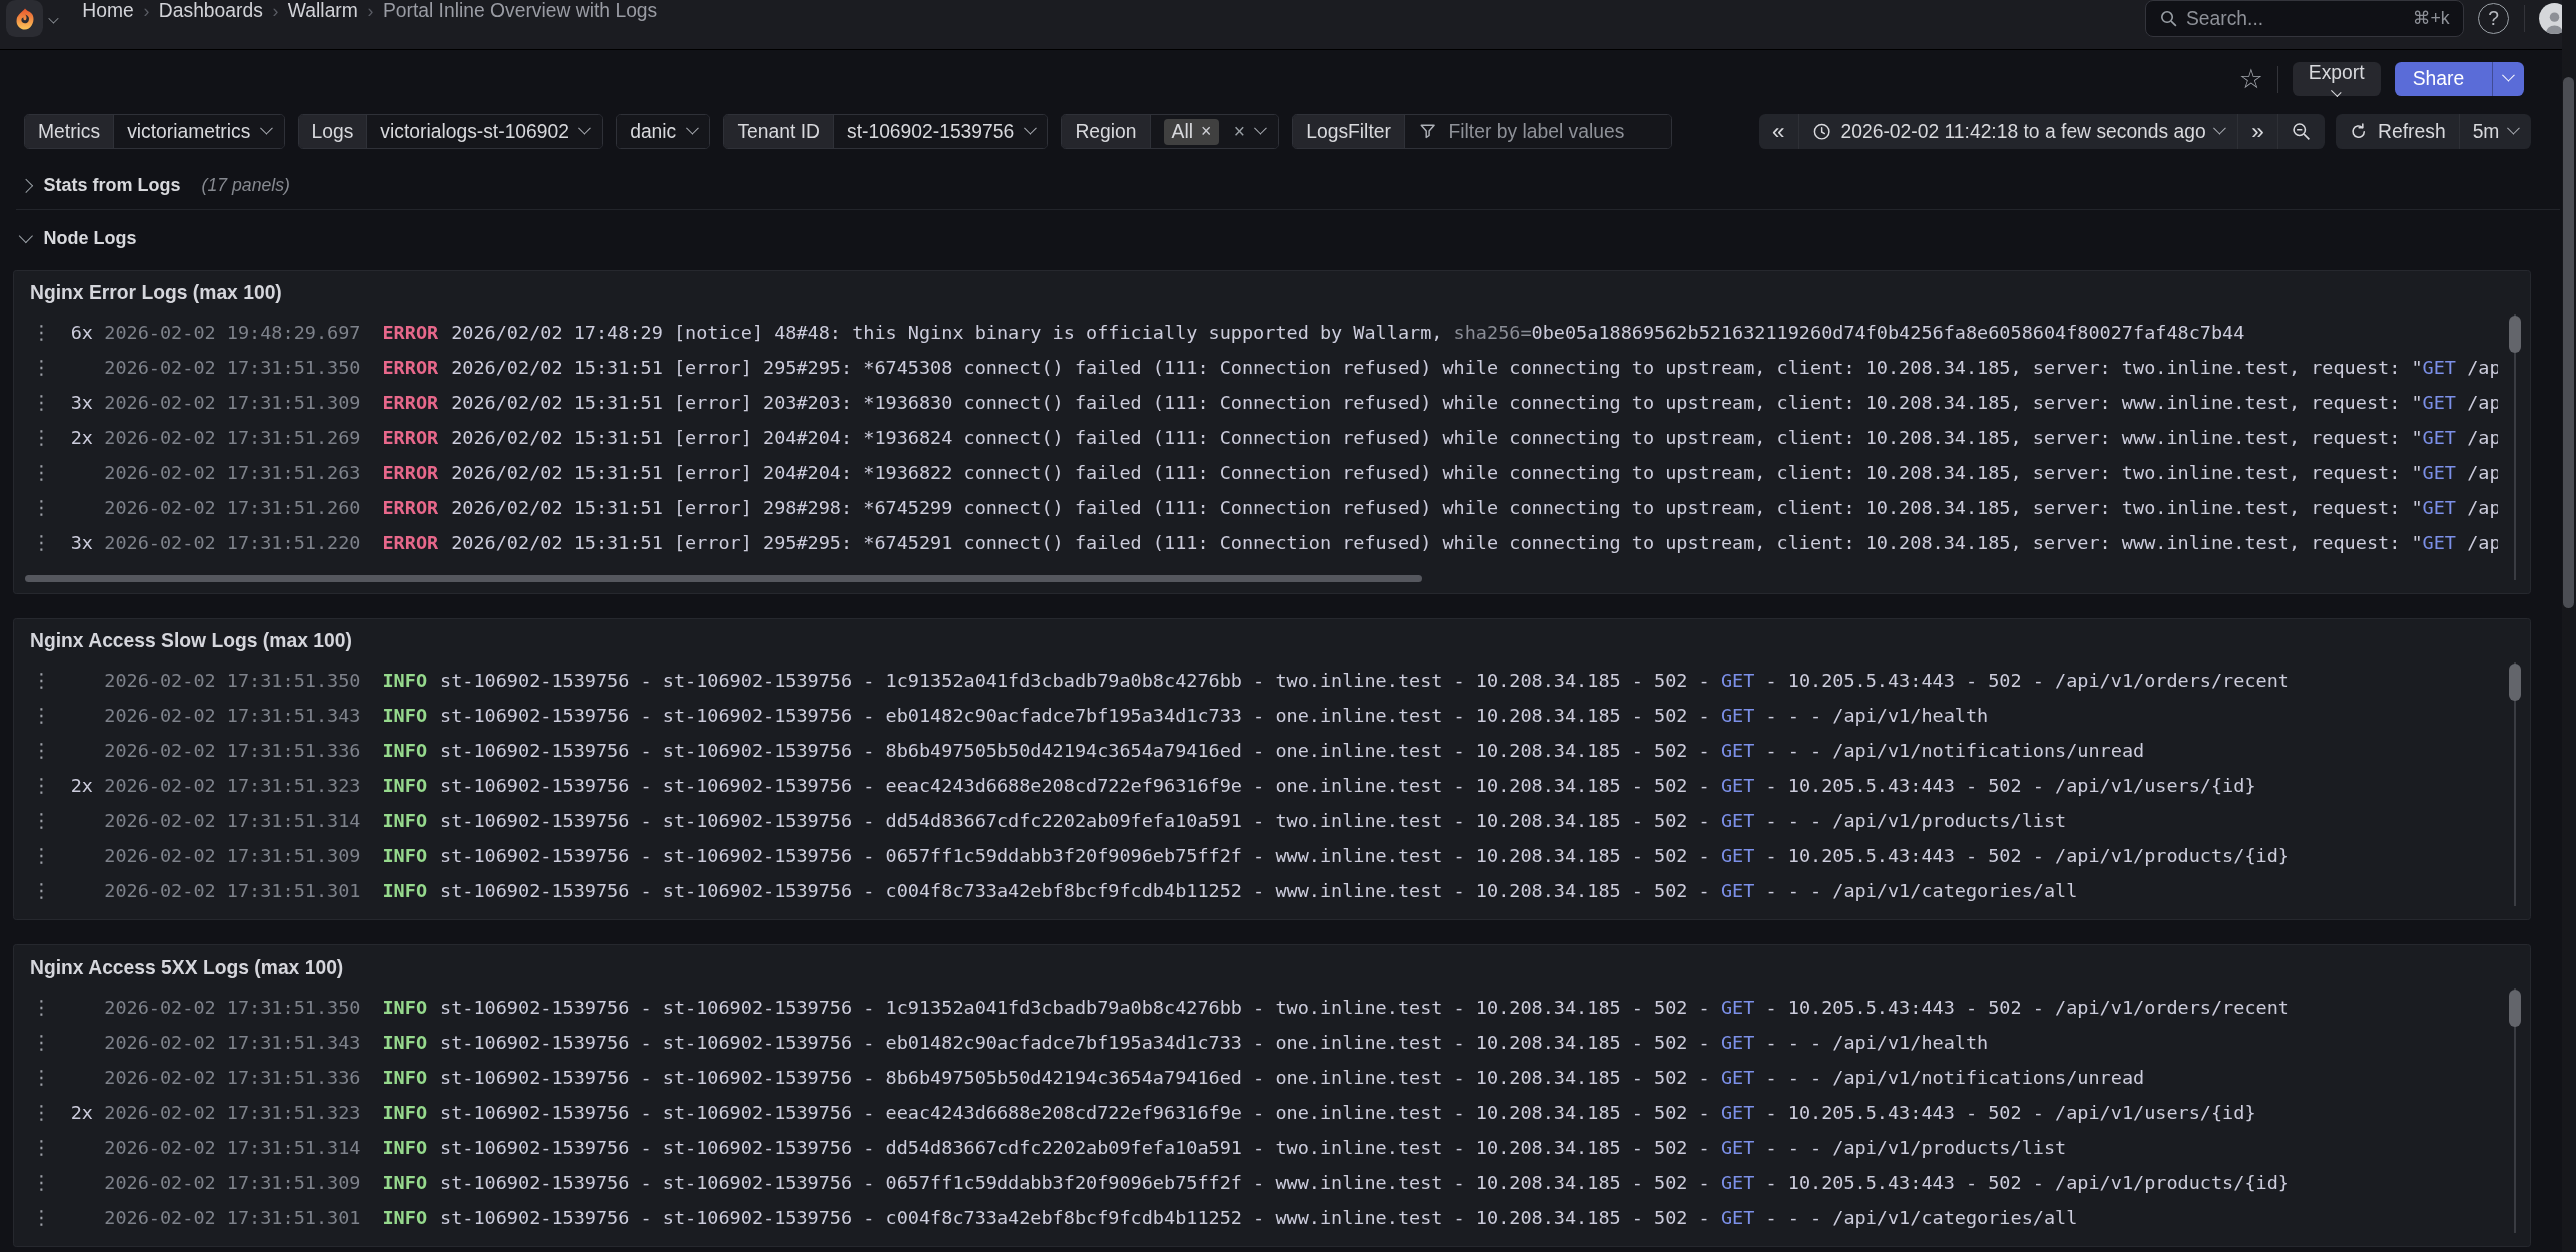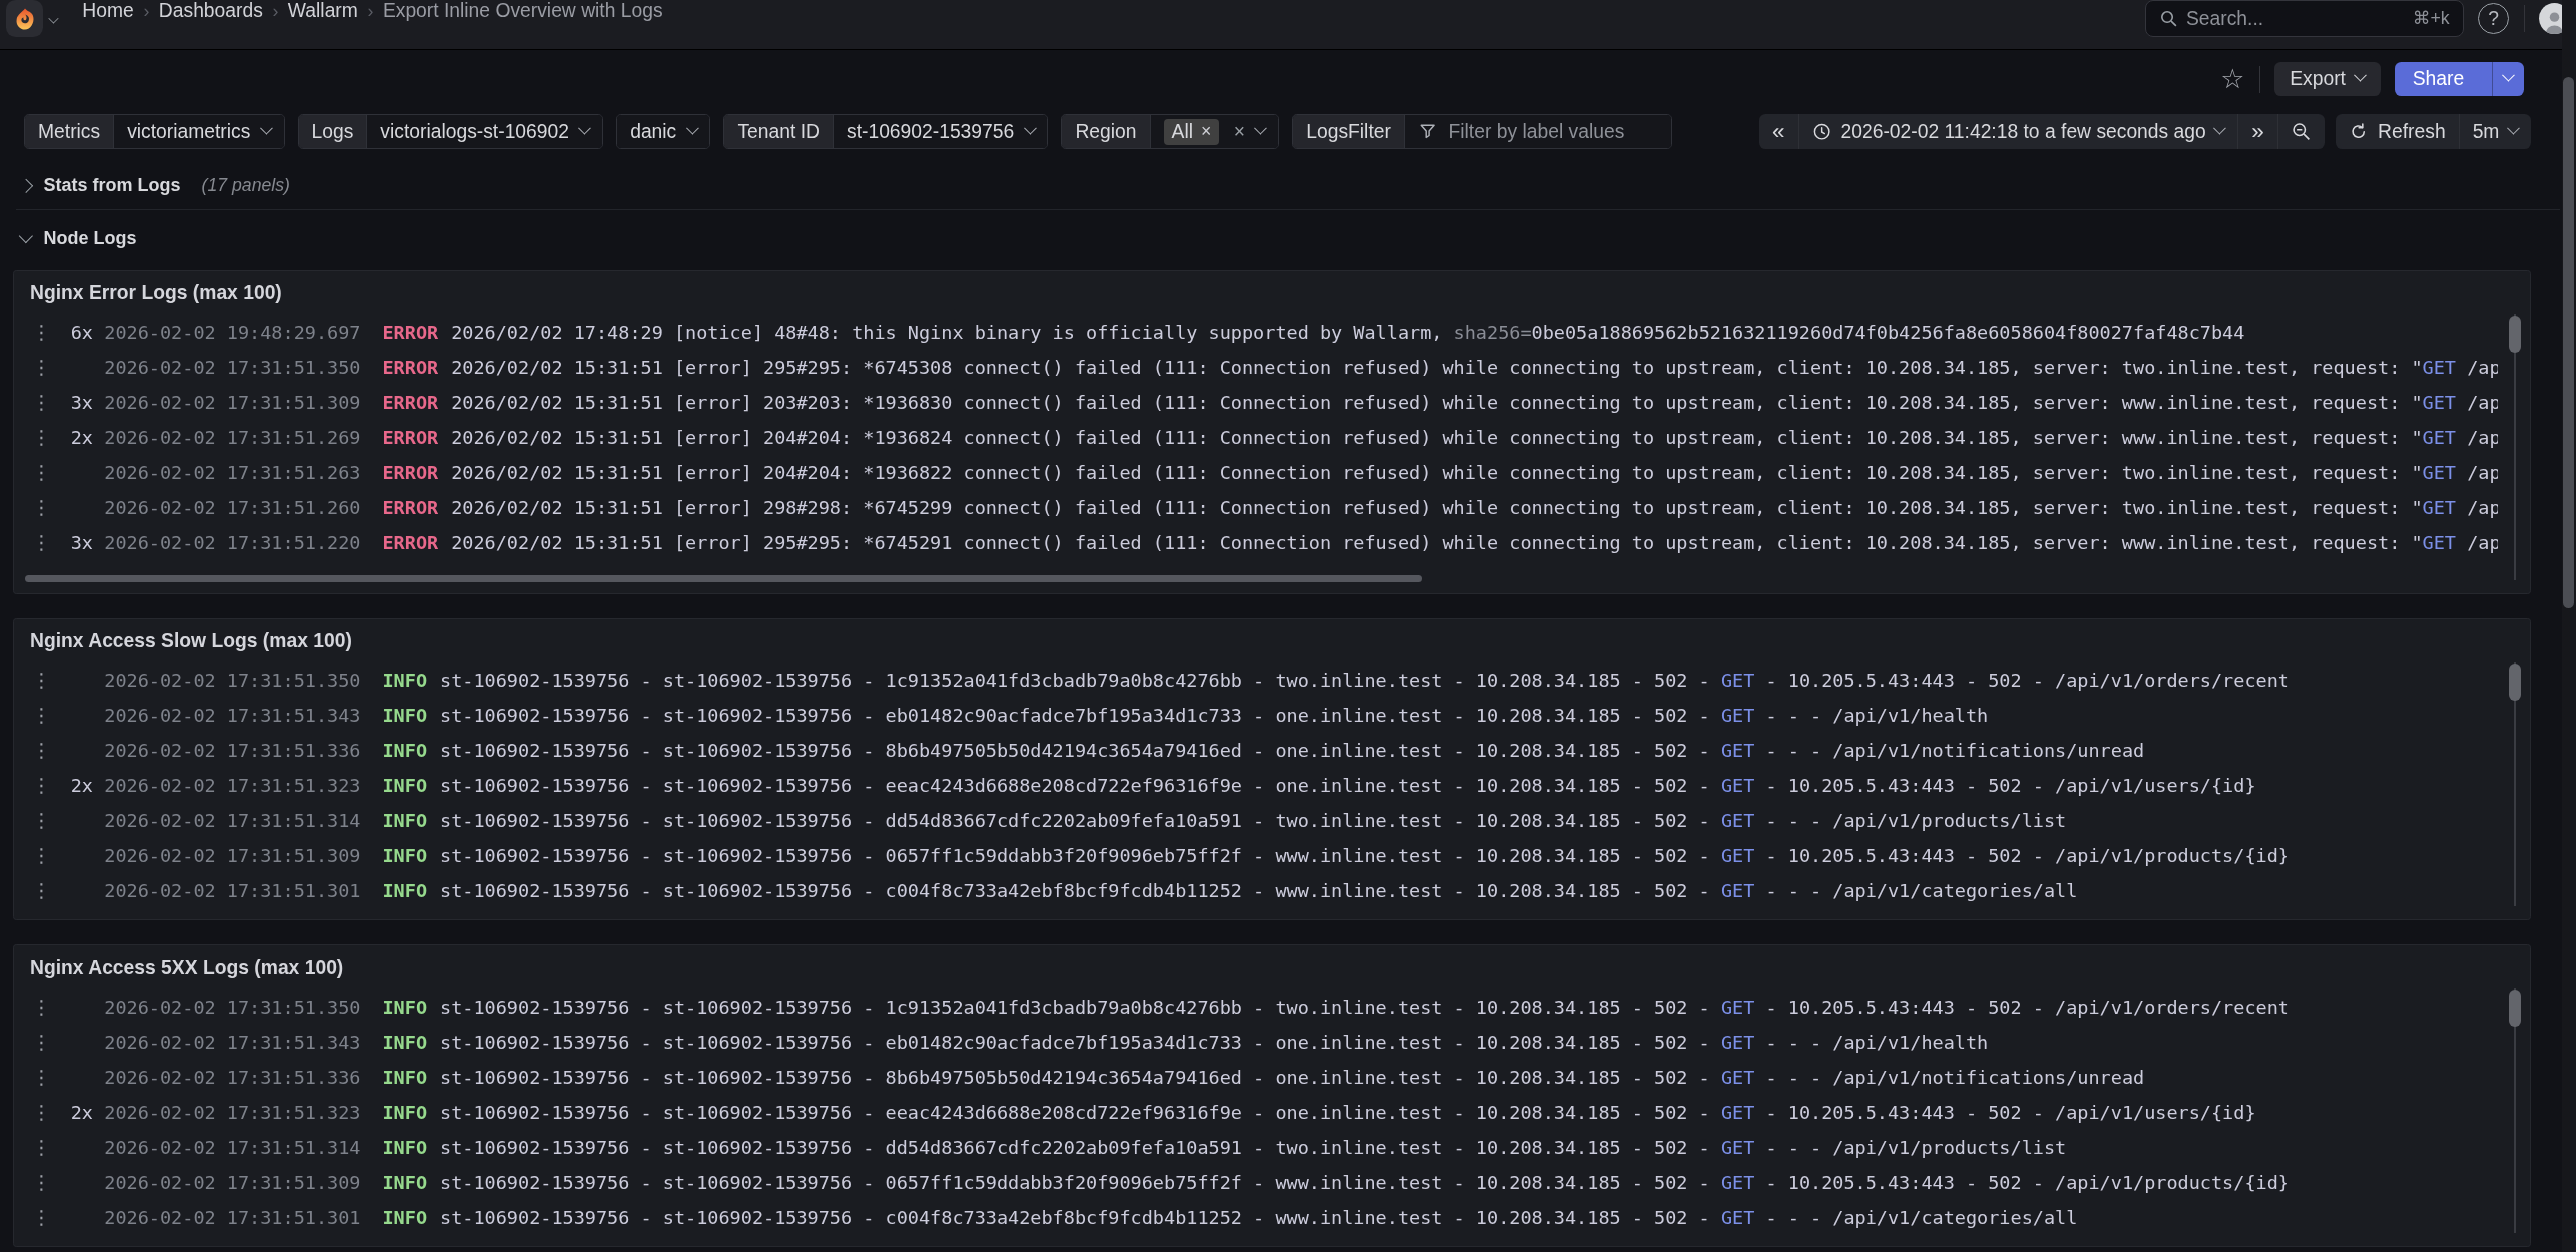--- a/index.html
+++ b/index.html
@@ -32,21 +32,21 @@
   .vdiv { width: 0.8px; height: 27px; background: #33343a; }
   .avatar { width: 31px; height: 31px; border-radius: 50%; background: #d5d7da; overflow: hidden;
     display: flex; align-items: flex-end; justify-content: center; cursor: pointer; }
   
   .controls-row { height: 58px; display: flex; align-items: center; justify-content: flex-end;
     gap: 14.5px; padding: 0 52px 0 16px; }
   .star { font-size: 27px; color: #a2a5ac; line-height: 1; }
   .btn { height: 34px; border: none; border-radius: 6.4px; font-size: 19.3px;
     font-family: "Liberation Sans", sans-serif; cursor: pointer;
     display: inline-flex; align-items: center; gap: 9.7px; }
-  .btn-dark { background: #27282e; color: #d8d9dd; padding: 0 16px; }
+  .btn-dark { background: #27282e; color: #d8d9dd; padding: 0 16px; flex-direction: column; }
   .btn-share { background: var(--c-share, #5a6cd8); color: #fff; padding: 0; overflow: hidden; }
   .btn-share .main { padding: 0 17.7px; display: flex; align-items: center; height: 100%; }
   .btn-share .arrow { padding: 0 11.3px; border-left: 0.8px solid rgba(17,18,23,0.35);
     display: flex; align-items: center; height: 100%; }
   .chev { width: 8.9px; height: 8.9px; border-right: 1.6px solid currentColor; border-bottom: 1.6px solid currentColor;
     transform: rotate(45deg) translate(-1.6px,-1.6px); display: inline-block; }
   .chev.up-off { margin-top: -3.2px; }
   
   .varbar { display: flex; align-items: center; padding: 6.4px 45px 8px 24px; gap: 13px; }
   .pill { display: flex; align-items: stretch; height: 35px; border: 0.8px solid #2f3138;
@@ -129,21 +129,21 @@
     </span>
     <span class="chev" style="transform:rotate(45deg) scale(.8);color:#9aa0a6"></span>
   </div>
   <nav class="crumbs">
     <span class="crumb">Home</span>
     <span class="crumb-sep">›</span>
     <span class="crumb">Dashboards</span>
     <span class="crumb-sep">›</span>
     <span class="crumb">Wallarm</span>
     <span class="crumb-sep">›</span>
-    <span class="crumb last">Export Inline Overview with Logs</span>
+    <span class="crumb last">Portal Inline Overview with Logs</span>
   </nav>
   <div class="topnav-right">
     <div class="searchbox">
       <svg width="19.3" height="19.3" viewBox="0 0 24 24">
         <circle cx="10" cy="10" r="6.5" fill="none" stroke="#9aa0a6" stroke-width="2"></circle>
         <line x1="15" y1="15" x2="21" y2="21" stroke="#9aa0a6" stroke-width="2"></line>
       </svg>
       <span class="ph">Search...</span>
       <span class="kbd">⌘+k</span>
     </div>

